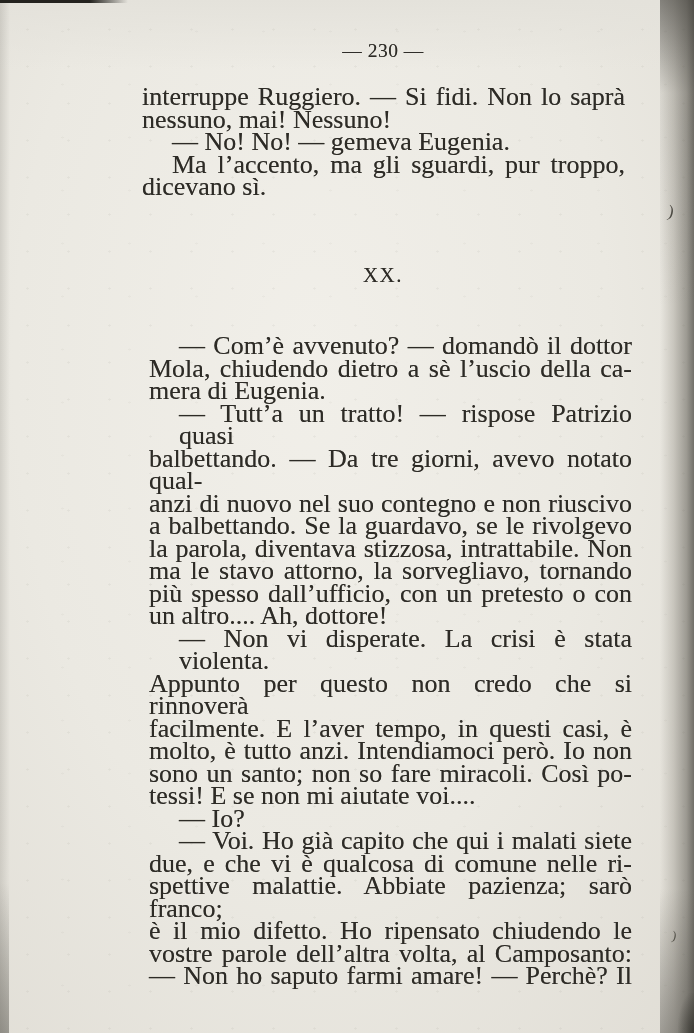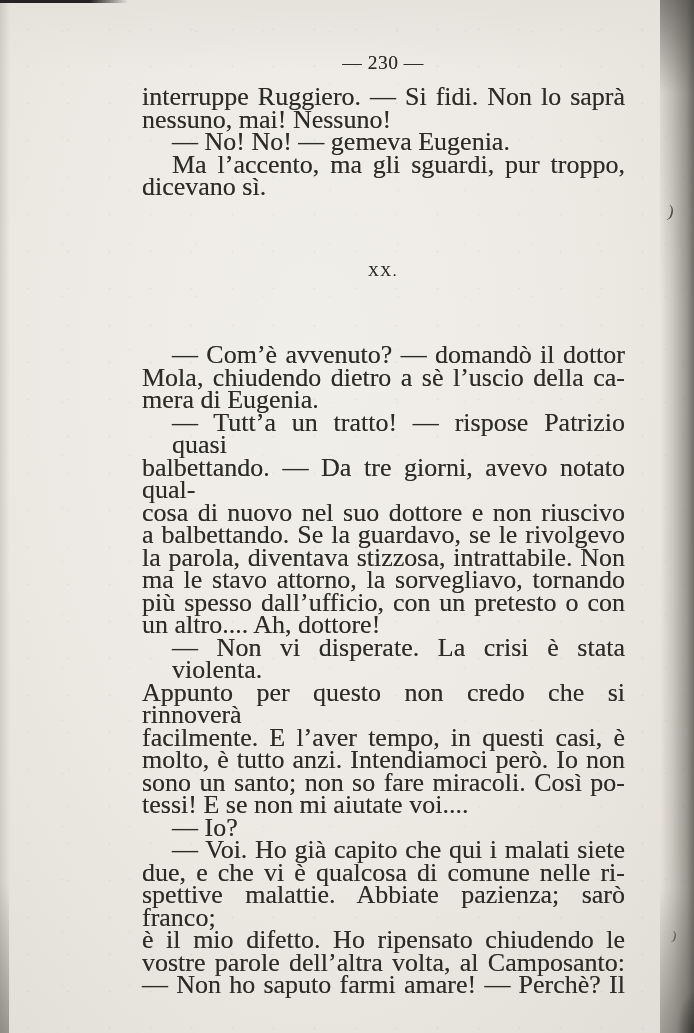--- a/index.html
+++ b/index.html
@@ -43,34 +43,34 @@
   }
   .gutter-mark{
     position:absolute;
     font-size:17px;color:#4c4a43;transform:rotate(12deg);
     font-family:"Liberation Serif",serif;
   }
   .gutter-mark.m1{left:668px;top:202px;}
   .gutter-mark.m2{left:672px;top:928px;font-size:13px;color:#55534b;}
 
   .pagenum{
-    position:absolute;top:52px;left:142px;width:482px;
+    position:absolute;top:40px;left:142px;width:482px;
     text-align:center;font-size:19.5px;letter-spacing:0.5px;
     text-shadow:0 0 0.5px rgba(45,43,38,0.55);
   }
   .heading{
     position:absolute;top:263px;left:142px;width:482px;
-    text-align:center;font-size:15px;letter-spacing:1.5px;
+    text-align:center;font-size:21px;letter-spacing:1.5px;
     text-shadow:0 0 0.5px rgba(45,43,38,0.55);
   }
   .block{
     position:absolute;left:142px;width:483px;
   }
   .blockA{top:86px;}
-  .blockB{top:344px;}
+  .blockB{top:335px;margin-left:7px;}
   .ln{
     font-size:26px;line-height:22.5px;
     text-align:justify;text-align-last:left;
     text-shadow:0 0 0.5px rgba(45,43,38,0.55);
     white-space:normal;
   }
   .ln.j{text-align-last:justify;}
   .ln.in{padding-left:30px;}
 </style>
 </head>
@@ -89,21 +89,21 @@
   </div>
 
   <div class="heading">XX.</div>
 
   <div class="block blockB">
     <div class="ln in j">— Com’è avvenuto? — domandò il dottor</div>
     <div class="ln j">Mola, chiudendo dietro a sè l’uscio della ca-</div>
     <div class="ln">mera di Eugenia.</div>
     <div class="ln in j">— Tutt’a un tratto! — rispose Patrizio quasi</div>
     <div class="ln j">balbettando. — Da tre giorni, avevo notato qual-</div>
-    <div class="ln j">cosa di nuovo nel suo dottore e non riuscivo</div>
+    <div class="ln j">anzi di nuovo nel suo contegno e non riuscivo</div>
     <div class="ln j">a balbettando. Se la guardavo, se le rivolgevo</div>
     <div class="ln j">la parola, diventava stizzosa, intrattabile. Non</div>
     <div class="ln j">ma le stavo attorno, la sorvegliavo, tornando</div>
     <div class="ln j">più spesso dall’ufficio, con un pretesto o con</div>
     <div class="ln">un altro.... Ah, dottore!</div>
     <div class="ln in j">— Non vi disperate. La crisi è stata violenta.</div>
     <div class="ln j">Appunto per questo non credo che si rinnoverà</div>
     <div class="ln j">facilmente. E l’aver tempo, in questi casi, è</div>
     <div class="ln j">molto, è tutto anzi. Intendiamoci però. Io non</div>
     <div class="ln j">sono un santo; non so fare miracoli. Così po-</div>

